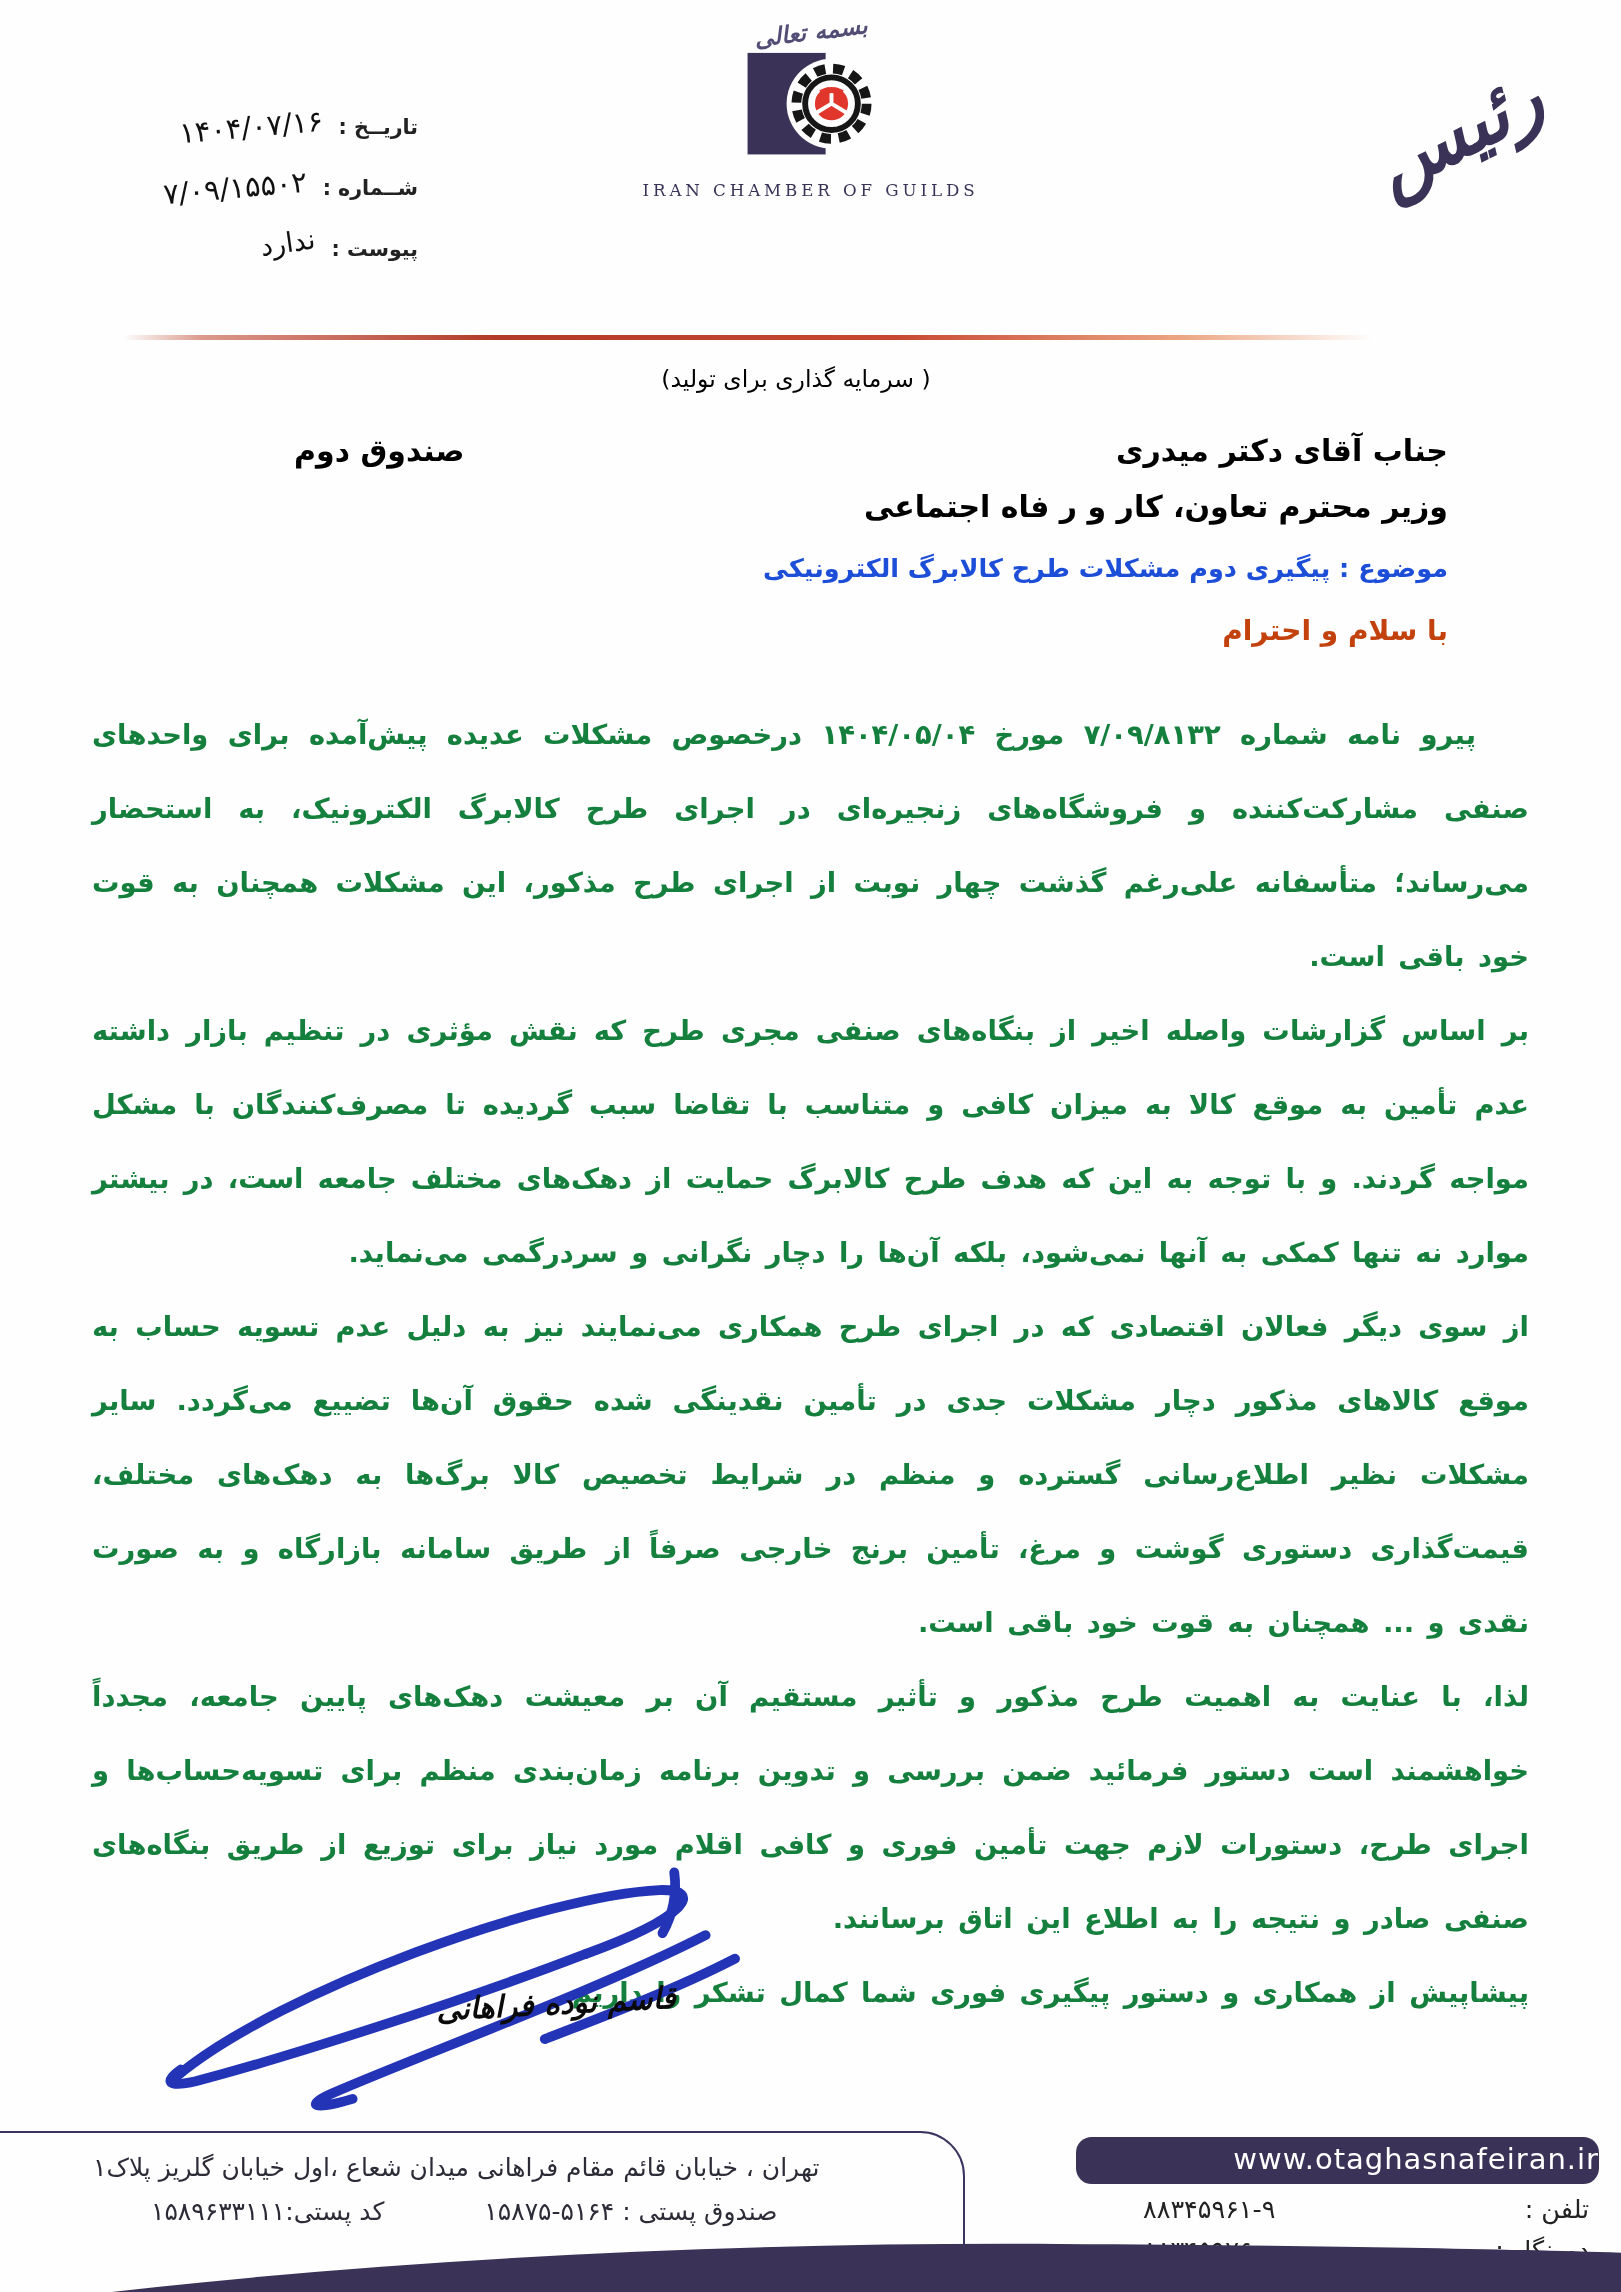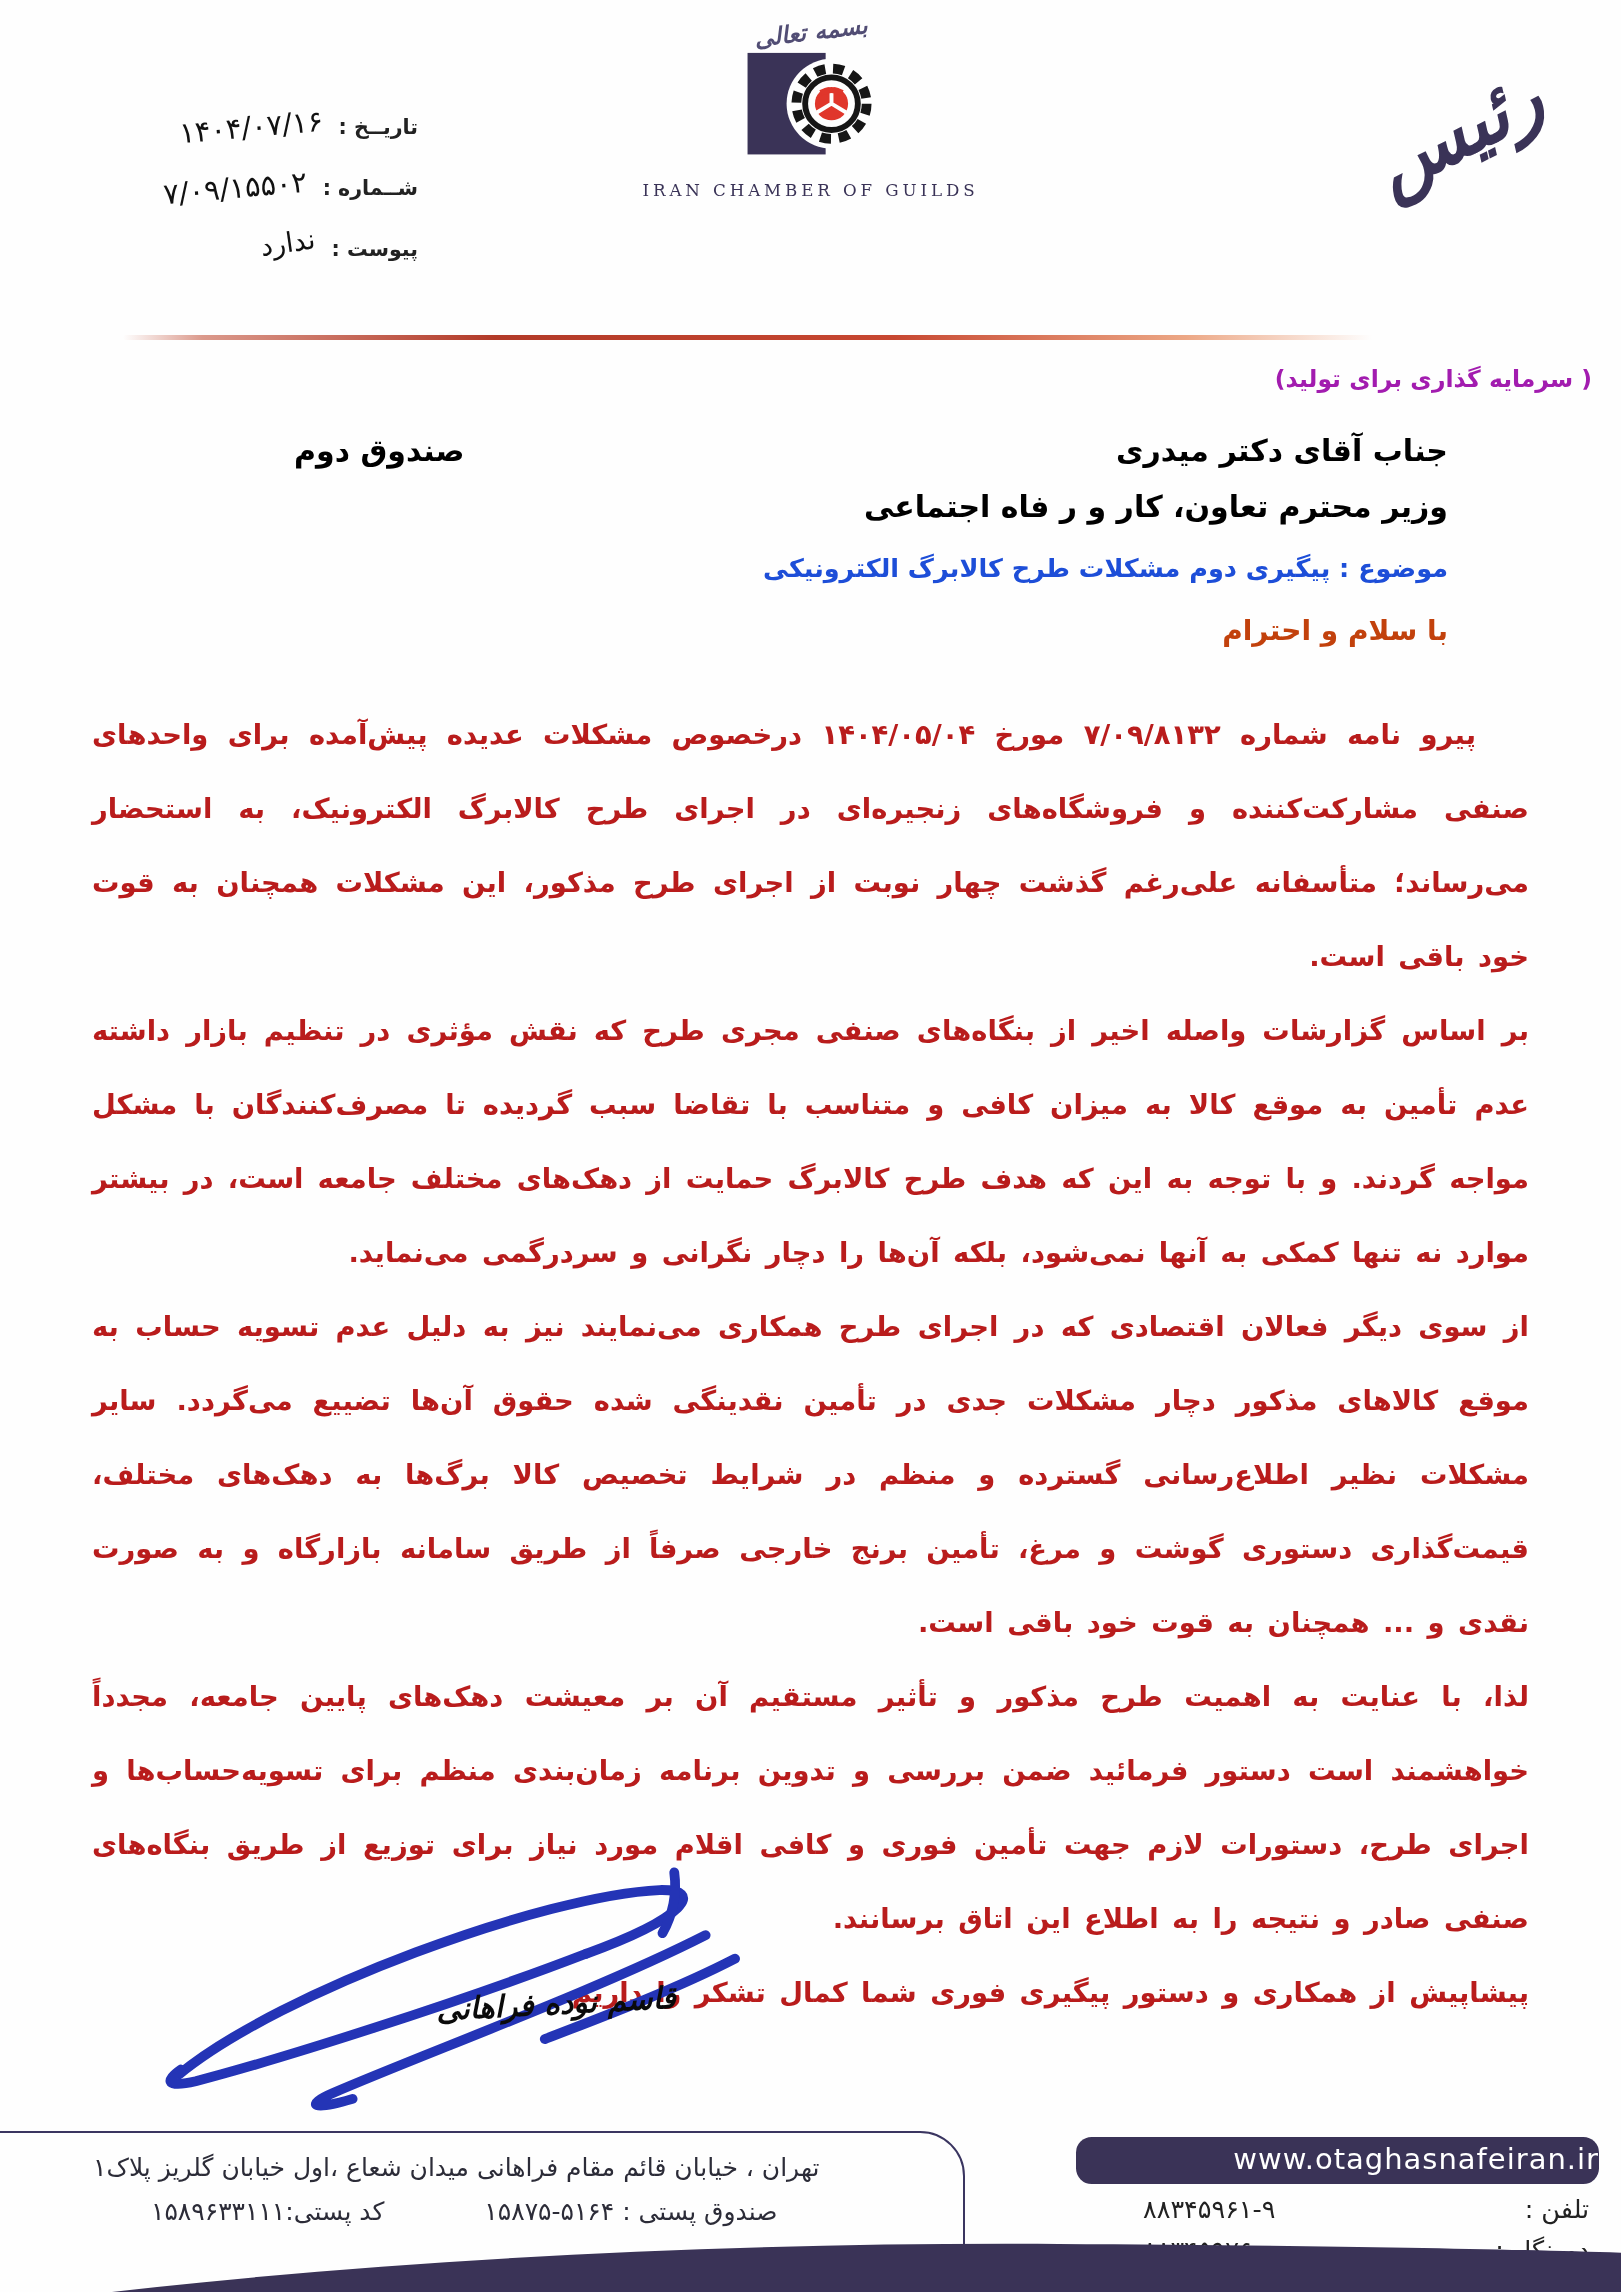--- a/index.html
+++ b/index.html
@@ -26,32 +26,32 @@
     position:absolute;top:94px;left:1345px;width:225px;text-align:center;
     font-size:76px;font-weight:bold;font-style:italic;color:#3a3357;
     transform:rotate(-27deg);line-height:1;
   }
   
   .red-rule{
     position:absolute;top:335px;left:123px;width:1329px;height:4.9px;border-radius:2.9px;
     background:linear-gradient(90deg,rgba(214,92,60,0) 0%,rgba(190,70,45,.55) 6%,
       #b23a28 28%,#c74731 58%,rgba(233,152,112,.85) 80%,rgba(244,205,175,0) 94%,rgba(255,255,255,0) 100%);
   }
-  .slogan{position:absolute;top:365px;left:0;right:29px;text-align:right;font-size:23.5px;font-weight:bold;color:#a21caf;}
+  .slogan{position:absolute;top:365px;left:0;right:29px;text-align:center;font-size:23.5px;font-weight:normal;color:#000000;}
   
   .recipient{position:absolute;top:433px;right:173px;left:294px;}
   .recip-row1{display:flex;justify-content:space-between;align-items:flex-start;}
   .recip-name,.followup{font-size:30px;font-weight:bold;color:#000;}
   .recip-title{font-size:30px;font-weight:bold;margin-top:21px;color:#000;}
   .subject{font-size:25.5px;font-weight:bold;margin-top:29px;color:#1d4ed8;}
   .salutation{font-size:28px;font-weight:bold;margin-top:31px;color:#c2410c;}
   
   .letter-body{
     position:absolute;top:698px;right:92px;left:92px;
-    font-size:27.4px;font-weight:bold;line-height:74px;text-align:justify;color:#b91c1c;
+    font-size:27.4px;font-weight:bold;line-height:74px;text-align:justify;color:#15803d;
     word-spacing:3.9px;
   }
   .letter-body p{margin:0;}
   .letter-body p.indent{text-indent:53px;}
   
   .sig{position:absolute;top:1841px;left:125px;width:667px;height:304px;}
   .sig svg{position:absolute;top:0;left:0;}
   .sig-name{
     position:absolute;left:294px;top:145px;width:274px;
     font-size:30px;font-weight:bold;font-style:italic;color:#0a0a0a;text-align:center;

